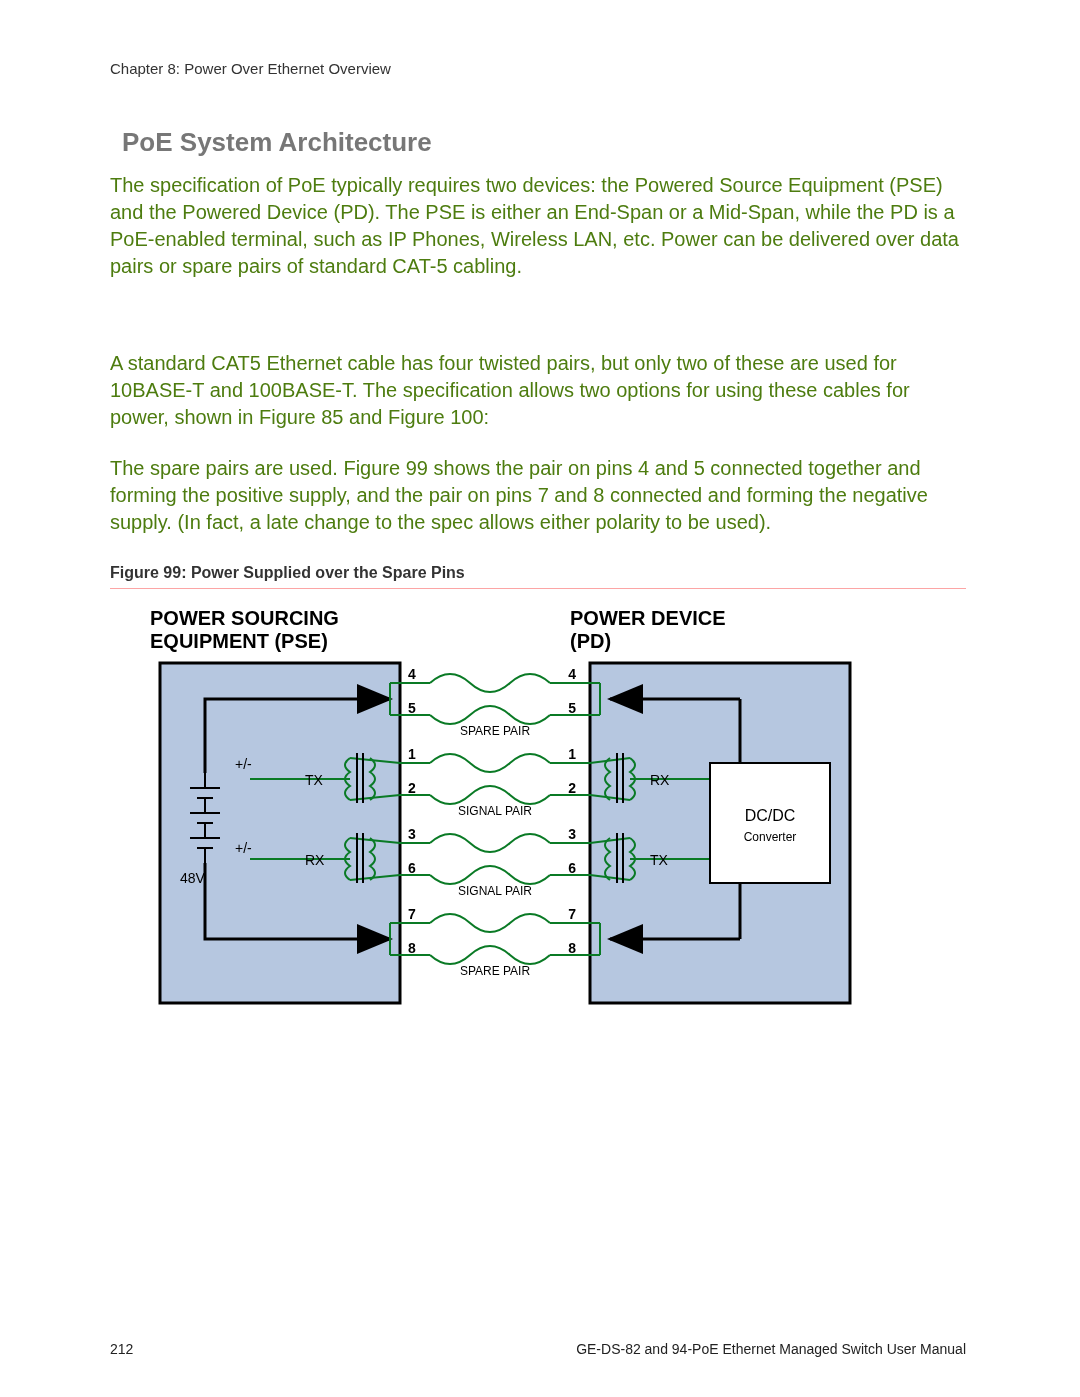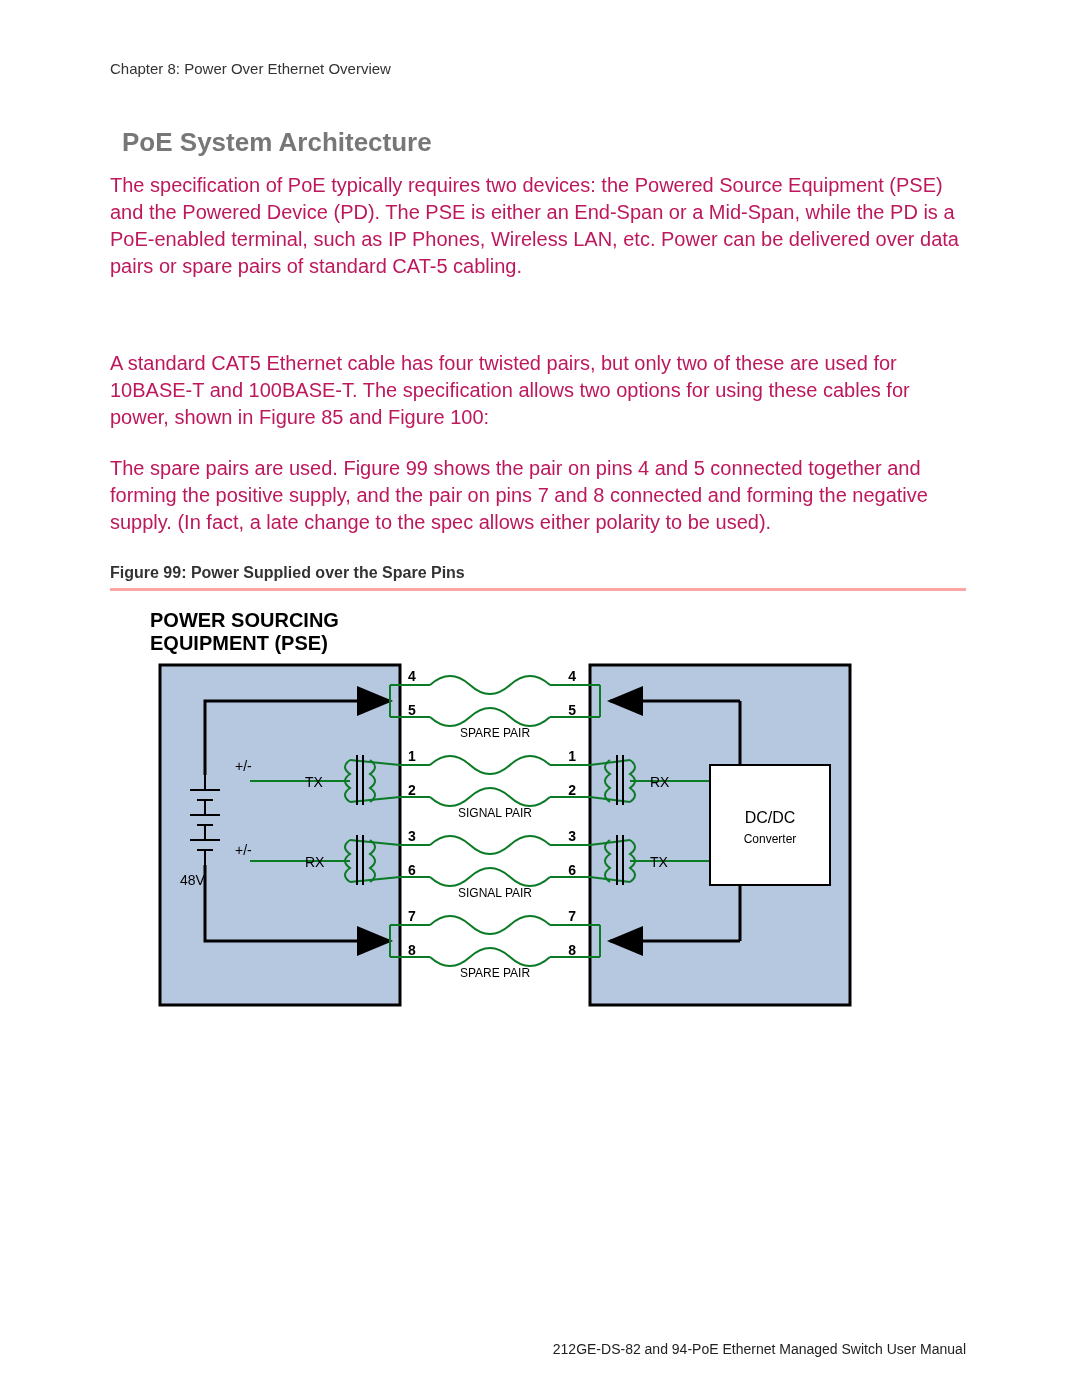--- a/index.html
+++ b/index.html
@@ -1,22 +1,22 @@
 <!DOCTYPE html>
 <html><head>
 <meta charset="utf-8">
 <style>
   html,body{margin:0;padding:0;background:#fff;font-family:"Segoe UI",Arial,sans-serif;color:#222;}
   .page{width:1076px;height:1397px;position:relative;box-sizing:border-box;padding:60px 110px 0 110px;}
   .chapter{font-size:15px;color:#333;margin-bottom:50px;}
   h2{font-size:26px;font-weight:600;color:#777;margin:0 0 14px 12px;}
-  p.body{font-size:20px;line-height:1.35;color:#be185d;margin:0 0 24px 0;}
+  p.body{font-size:20px;line-height:1.35;color:#4d7c0f;margin:0 0 24px 0;}
   .sect2{margin-top:70px;}
-  .fig-cap{font-size:16px;font-weight:700;color:#333;margin-top:28px;padding-bottom:6px;border-bottom:3px solid #fca5a5;width:100%;}
-  .footer{position:absolute;bottom:40px;left:110px;right:110px;display:flex;justify-content:flex-end;font-size:14px;color:#222;}
+  .fig-cap{font-size:16px;font-weight:700;color:#333;margin-top:28px;padding-bottom:6px;border-bottom:1px solid #fca5a5;width:100%;}
+  .footer{position:absolute;bottom:40px;left:110px;right:110px;display:flex;justify-content:space-between;font-size:14px;color:#222;}
   .diagram{margin-top:18px;margin-left:40px;}
   .diag-titles{display:flex;font-family:"Verdana",Arial,sans-serif;font-weight:700;font-size:20px;color:#000;gap:30px;}
   .diag-titles .left{width:390px;}
   .diag-titles .right{flex:1;}
   svg{display:block;}
 </style>
 </head>
 <body>
 
 <div class="page">
@@ -31,20 +31,24 @@
     <p class="body">The spare pairs are used. Figure 99 shows the pair on pins 4 and 5 connected together and forming the positive supply, and the pair on pins 7 and 8 connected and forming the negative supply. (In fact, a late change to the spec allows either polarity to be used).</p>
   </div>
 
   <div class="fig-cap">Figure 99: Power Supplied over the Spare Pins</div>
 
   <div class="diagram">
     <div class="diag-titles">
       <div class="left">
         <span>POWER SOURCING</span><br>
         <span>EQUIPMENT (PSE)</span>
+      </div>
+      <div class="right">
+        <span>POWER DEVICE</span><br>
+        <span>(PD)</span>
       </div>
     </div>
 
     <svg width="710" height="370" viewBox="0 0 710 370">
       <defs>
         <marker id="arr" markerWidth="12" markerHeight="10" refX="11" refY="5" orient="auto">
           <polygon points="0,0 12,5 0,10" fill="#000"></polygon>
         </marker>
       </defs>
 

